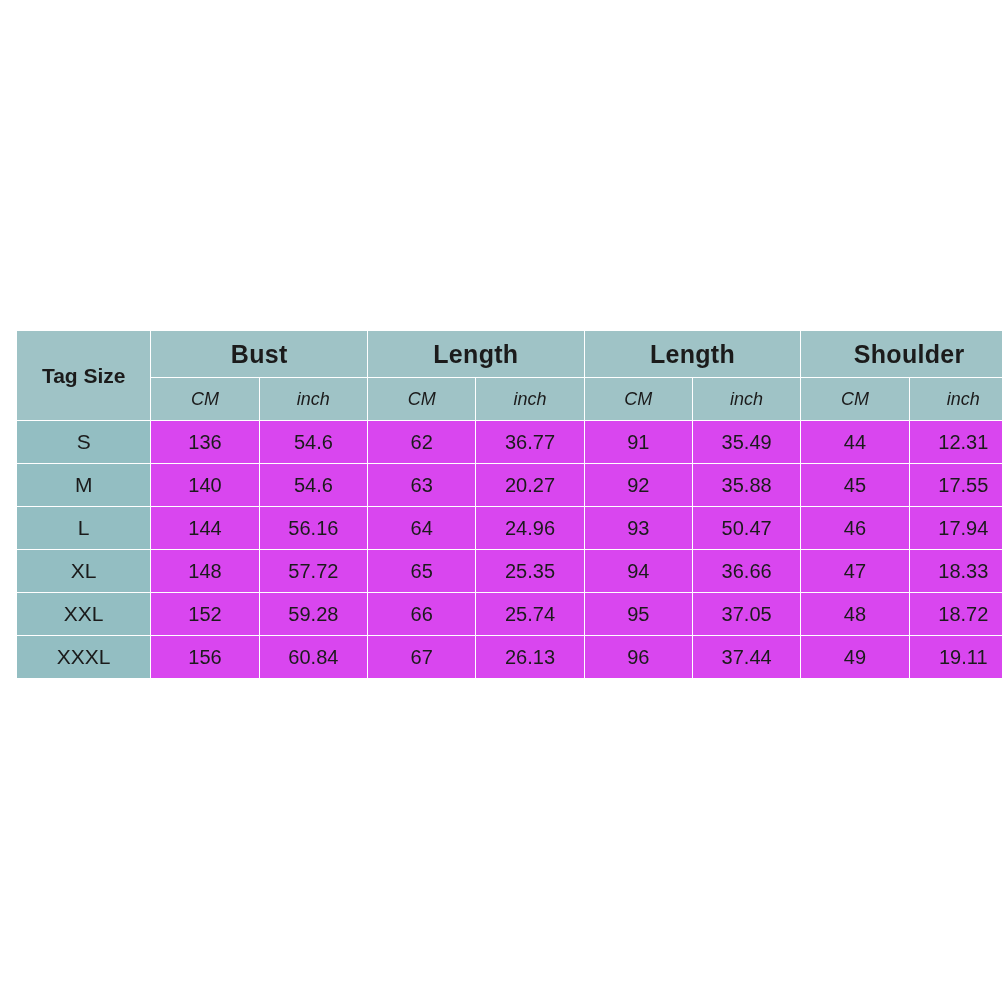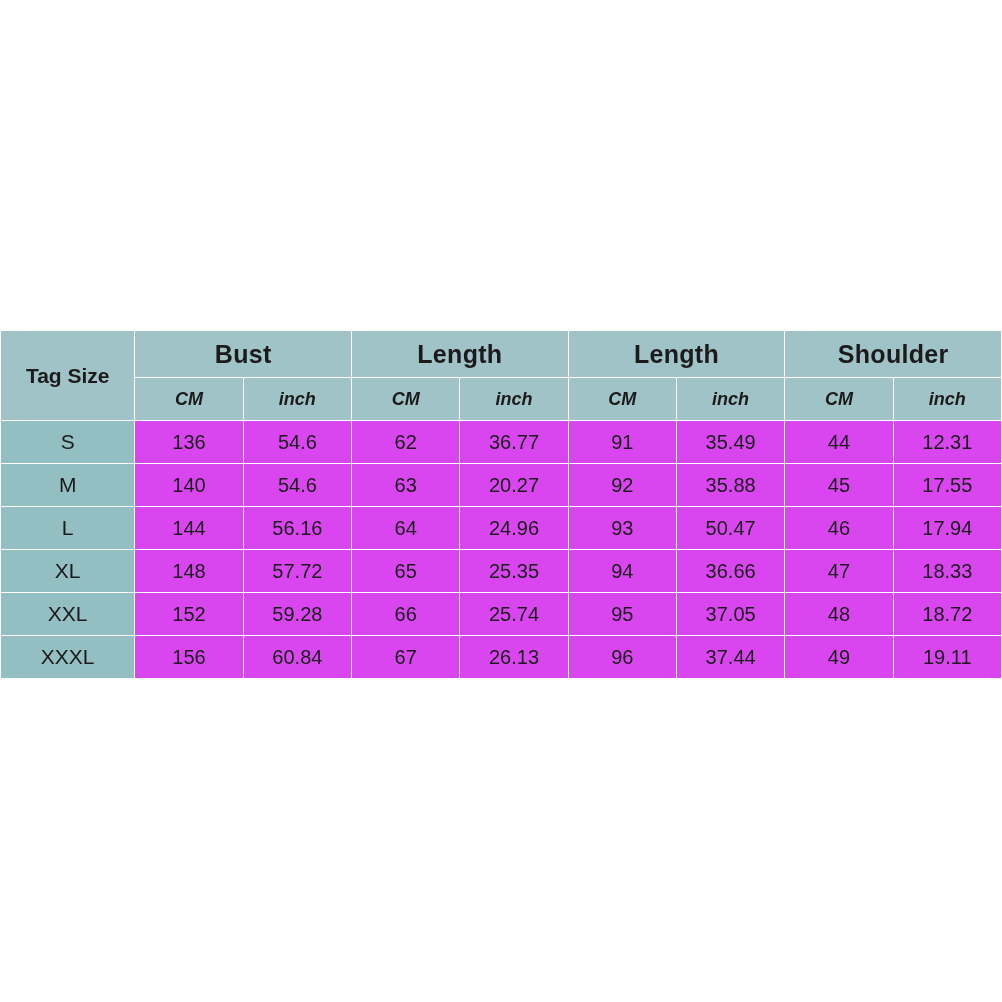--- a/index.html
+++ b/index.html
@@ -9,21 +9,21 @@
   }
   body {
     width: 1002px;
     height: 1002px;
     font-family: "Liberation Sans", sans-serif;
     position: relative;
     overflow: hidden;
   }
   #page {
     position: absolute;
-    left: 0;
+    left: 16px;
     top: 0;
     width: 878px;
     height: 1002px;
     background: #ffffff;
   }
   #table-wrap {
     position: absolute;
     left: 0px;
     top: 330px;
     width: 1002px;
@@ -47,21 +47,21 @@
 
   .hdr-group {
     background: #9fc3c6;
     font-weight: bold;
     font-size: 25px;
     height: 46px;
     letter-spacing: 0.3px;
   }
   .hdr-unit {
     background: #9fc3c6;
-    font-weight: bold;
+    font-weight: normal;
     font-style: italic;
     font-size: 18px;
     height: 42px;
   }
   .hdr-tag {
     background: #9fc3c6;
     font-weight: bold;
     font-size: 21px;
   }
   .row-label {

